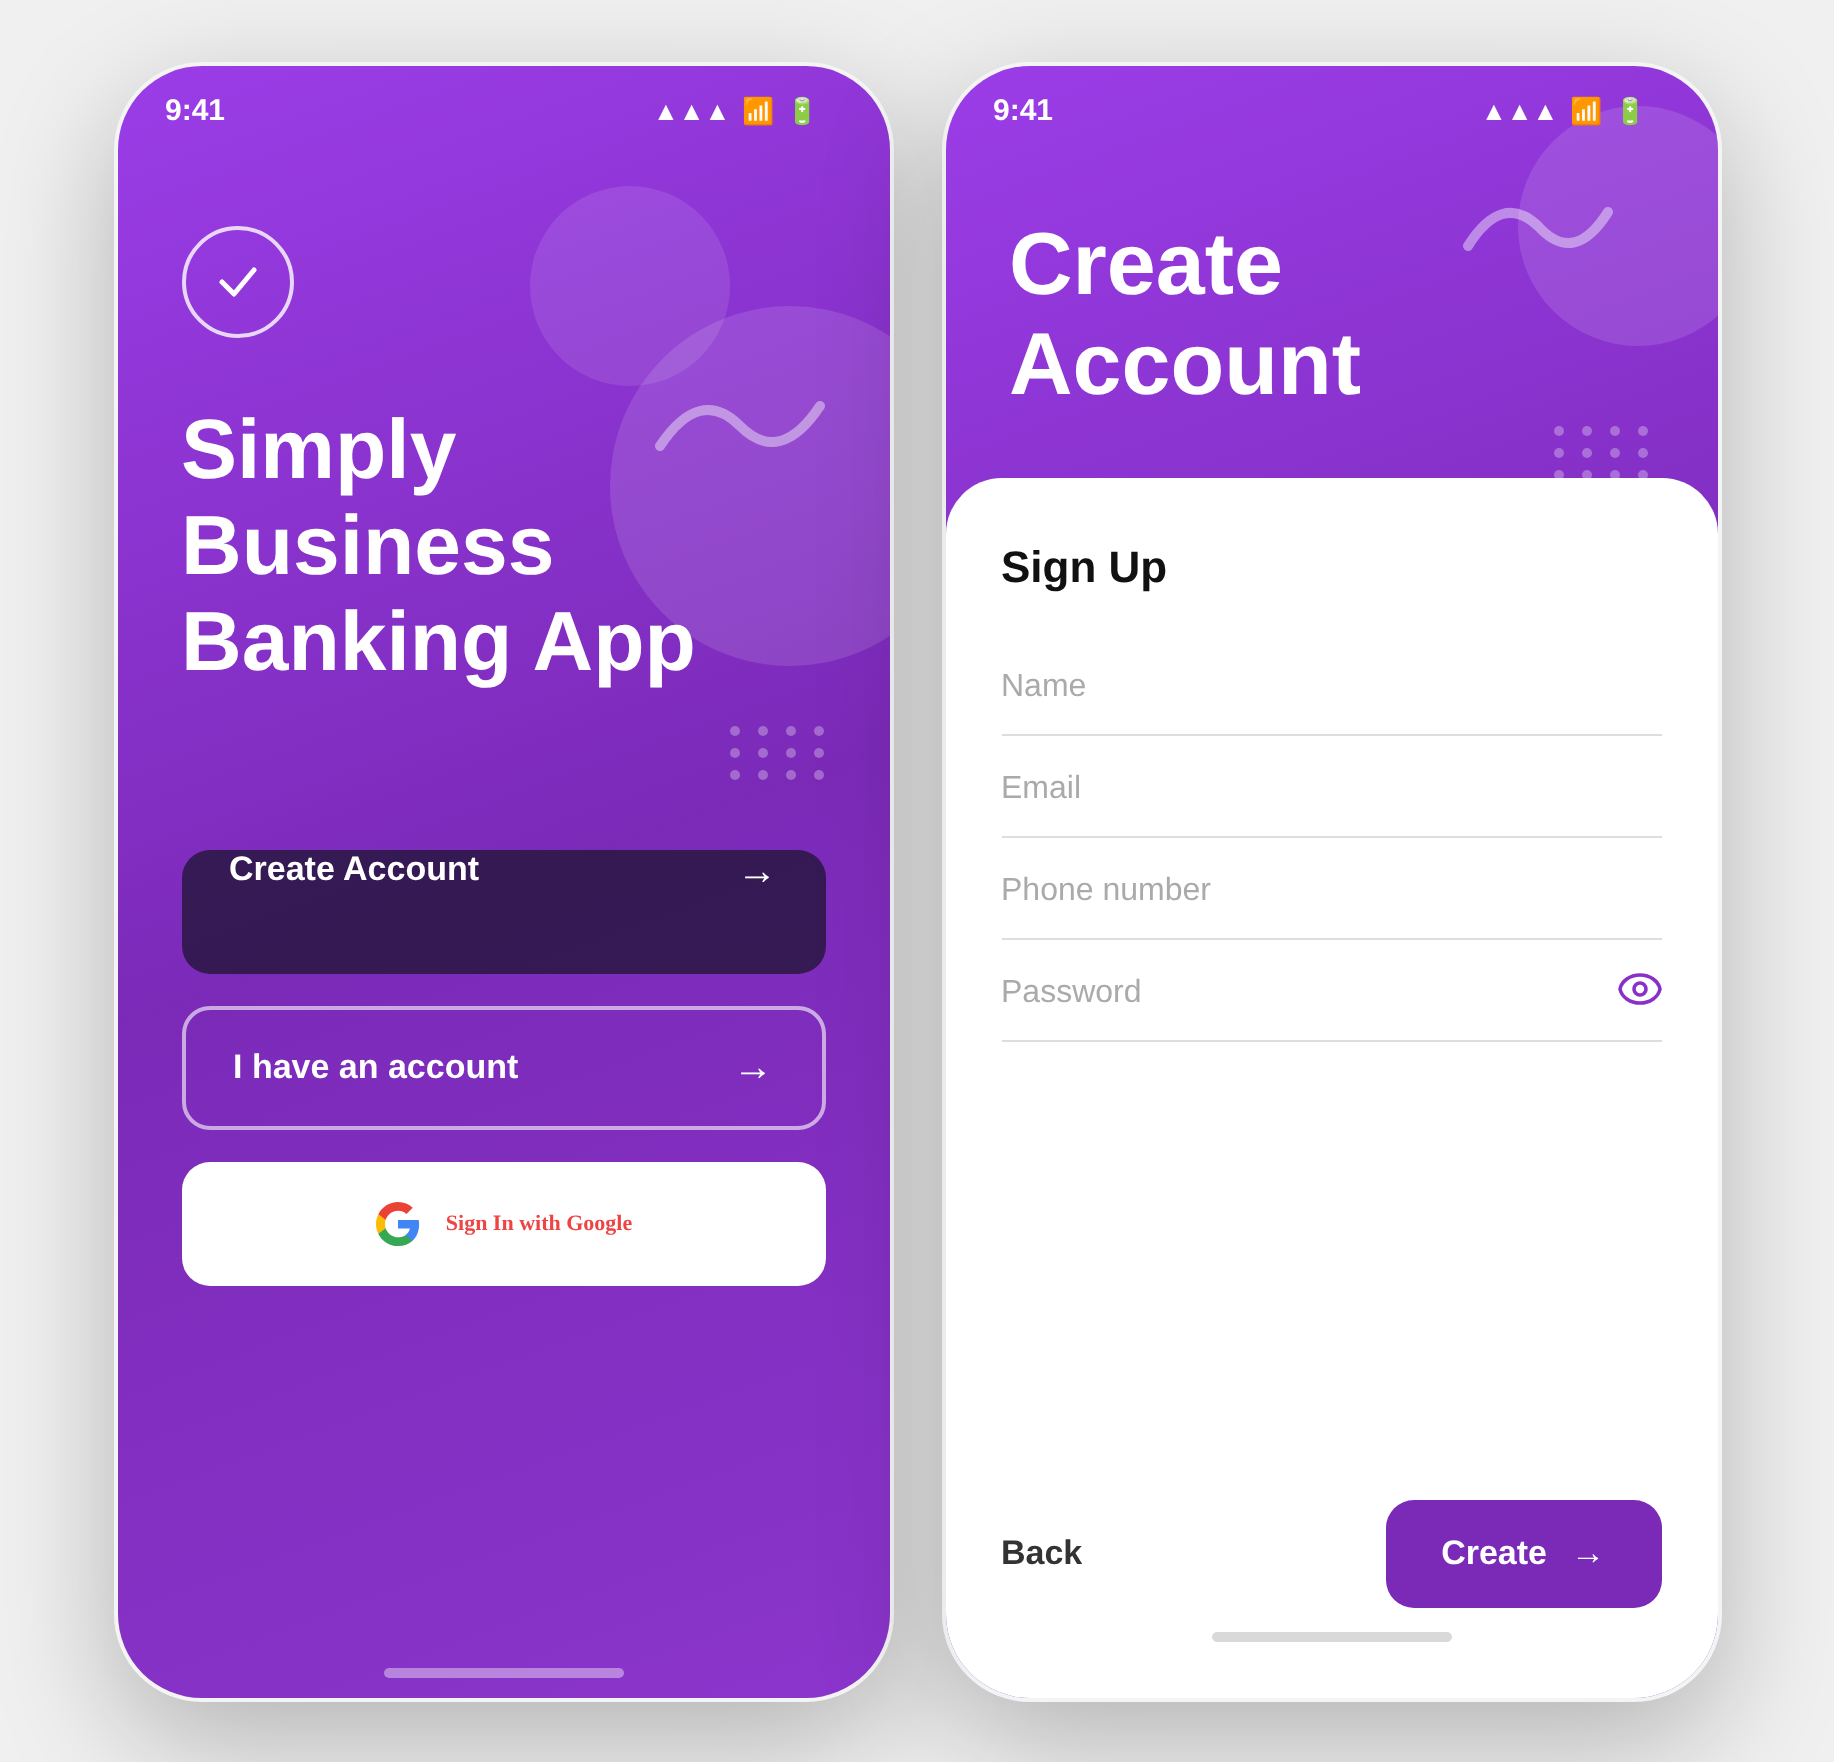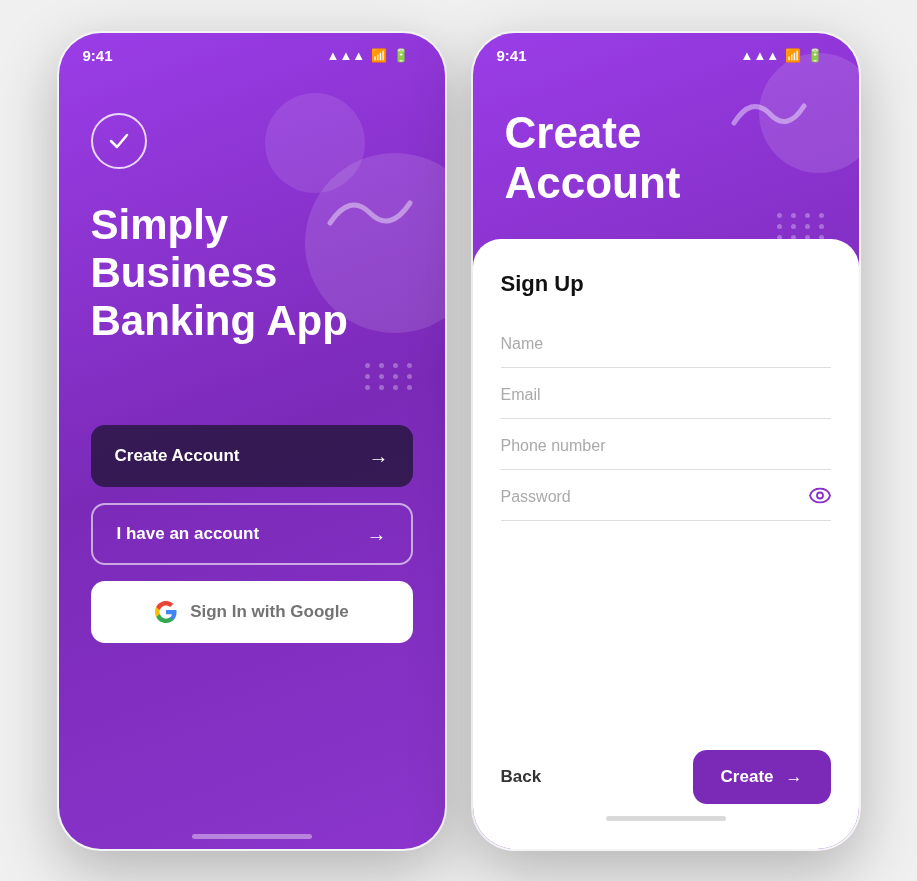--- a/index.html
+++ b/index.html
@@ -132,21 +132,21 @@
 
     .btn-create {
       background: rgba(30, 20, 50, 0.75);
       color: white;
       border: none;
       border-radius: 14px;
       height: 62px;
       font-size: 17px;
       font-weight: 700;
       display: flex;
-      align-items: center;
+      align-items: flex-start;
       justify-content: space-between;
       padding: 0 24px;
       cursor: pointer;
       margin-bottom: 16px;
       width: 100%;
     }
 
     .btn-have-account {
       background: transparent;
       color: white;
@@ -159,32 +159,33 @@
       align-items: center;
       justify-content: space-between;
       padding: 0 24px;
       cursor: pointer;
       margin-bottom: 16px;
       width: 100%;
     }
 
     .btn-google {
       background: white;
-      color: #737373;
+      color: #ef4444;
       border: none;
       border-radius: 14px;
       height: 62px;
-      font-size: 17px;
+      font-size: 11px;
       font-weight: 600;
       display: flex;
       align-items: center;
       justify-content: center;
       gap: 12px;
       cursor: pointer;
       width: 100%;
+      font-family: Liberation Serif, serif;
     }
 
     .arrow-right {
       font-size: 20px;
       font-weight: 300;
     }
 
     .home-indicator {
       position: absolute;
       bottom: 10px;

